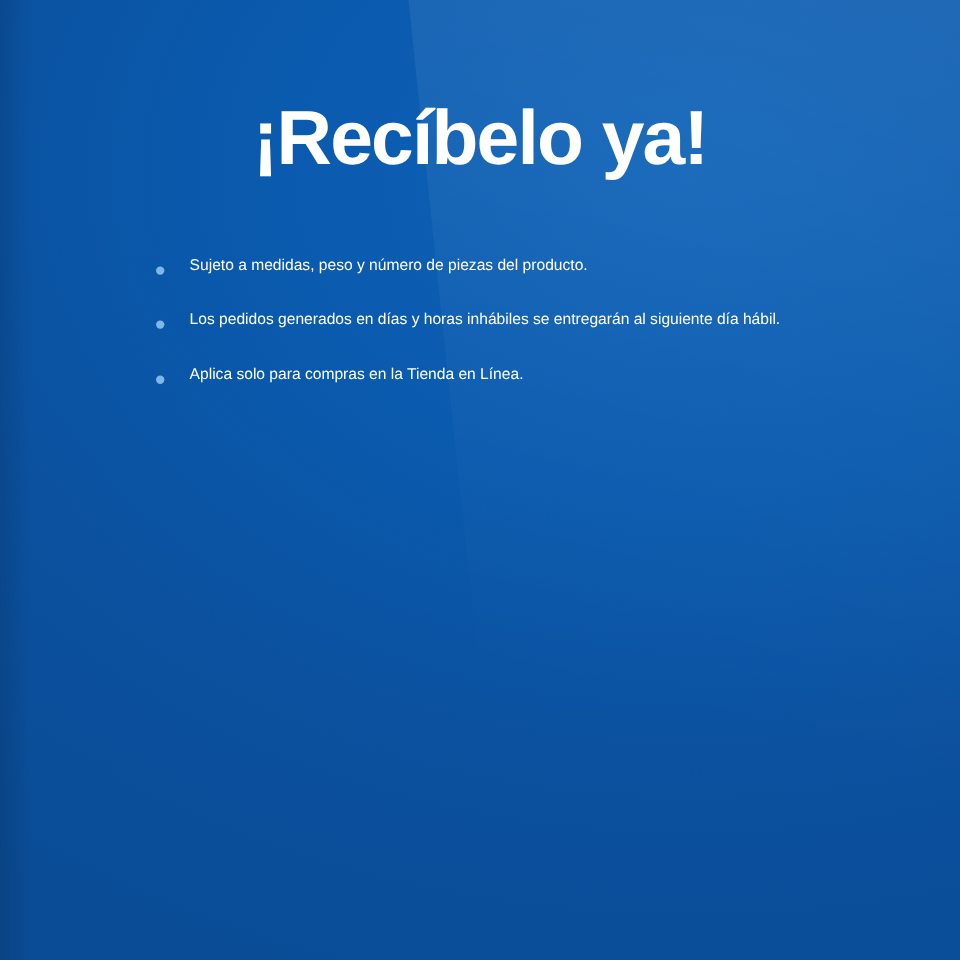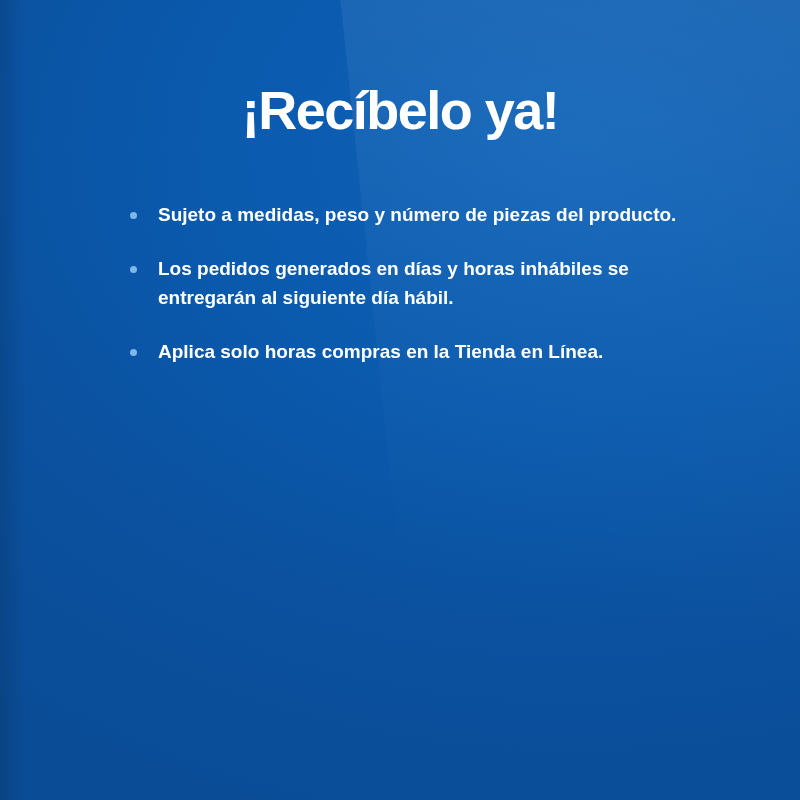--- a/index.html
+++ b/index.html
@@ -42,21 +42,21 @@
   .content {
     position: relative;
     z-index: 2;
     padding: 0 52px;
   }
   .headline {
     margin: 0;
     padding-top: 84px;
     text-align: center;
     color: #ffffff;
-    font-size: 54px;
+    font-size: 64px;
     line-height: 0.98;
     font-weight: 800;
     letter-spacing: -1.5px;
   }
   .subhead {
     margin: 26px auto 0;
     max-width: 600px;
     text-align: center;
     color: #ffffff;
     font-size: 38px;
@@ -65,23 +65,23 @@
     letter-spacing: -0.3px;
   }
   .bullets {
     margin: 64px 0 0 0;
     padding: 0 30px 0 78px;
     list-style: none;
   }
   .bullet {
     position: relative;
     color: #ffffff;
-    font-size: 19px;
+    font-size: 13px;
     line-height: 1.5;
-    font-weight: 700;
+    font-weight: 400;
     margin-bottom: 26px;
     padding-left: 28px;
     max-width: 560px;
   }
   .bullet:last-child { margin-bottom: 0; }
   .bullet .dot {
     position: absolute;
     left: 0;
     top: 11px;
     width: 7px;
@@ -105,17 +105,17 @@
       <li class="bullet">
         <span class="dot"></span>
         <span>Sujeto a medidas, peso y número de piezas del producto.</span>
       </li>
       <li class="bullet">
         <span class="dot"></span>
         <span>Los pedidos generados en días y horas inhábiles se entregarán al siguiente día hábil.</span>
       </li>
       <li class="bullet">
         <span class="dot"></span>
-        <span>Aplica solo horas compras en la Tienda en Línea.</span>
+        <span>Aplica solo para compras en la Tienda en Línea.</span>
       </li>
     </ul>
   </div>
 </div>
 
 </body></html>

